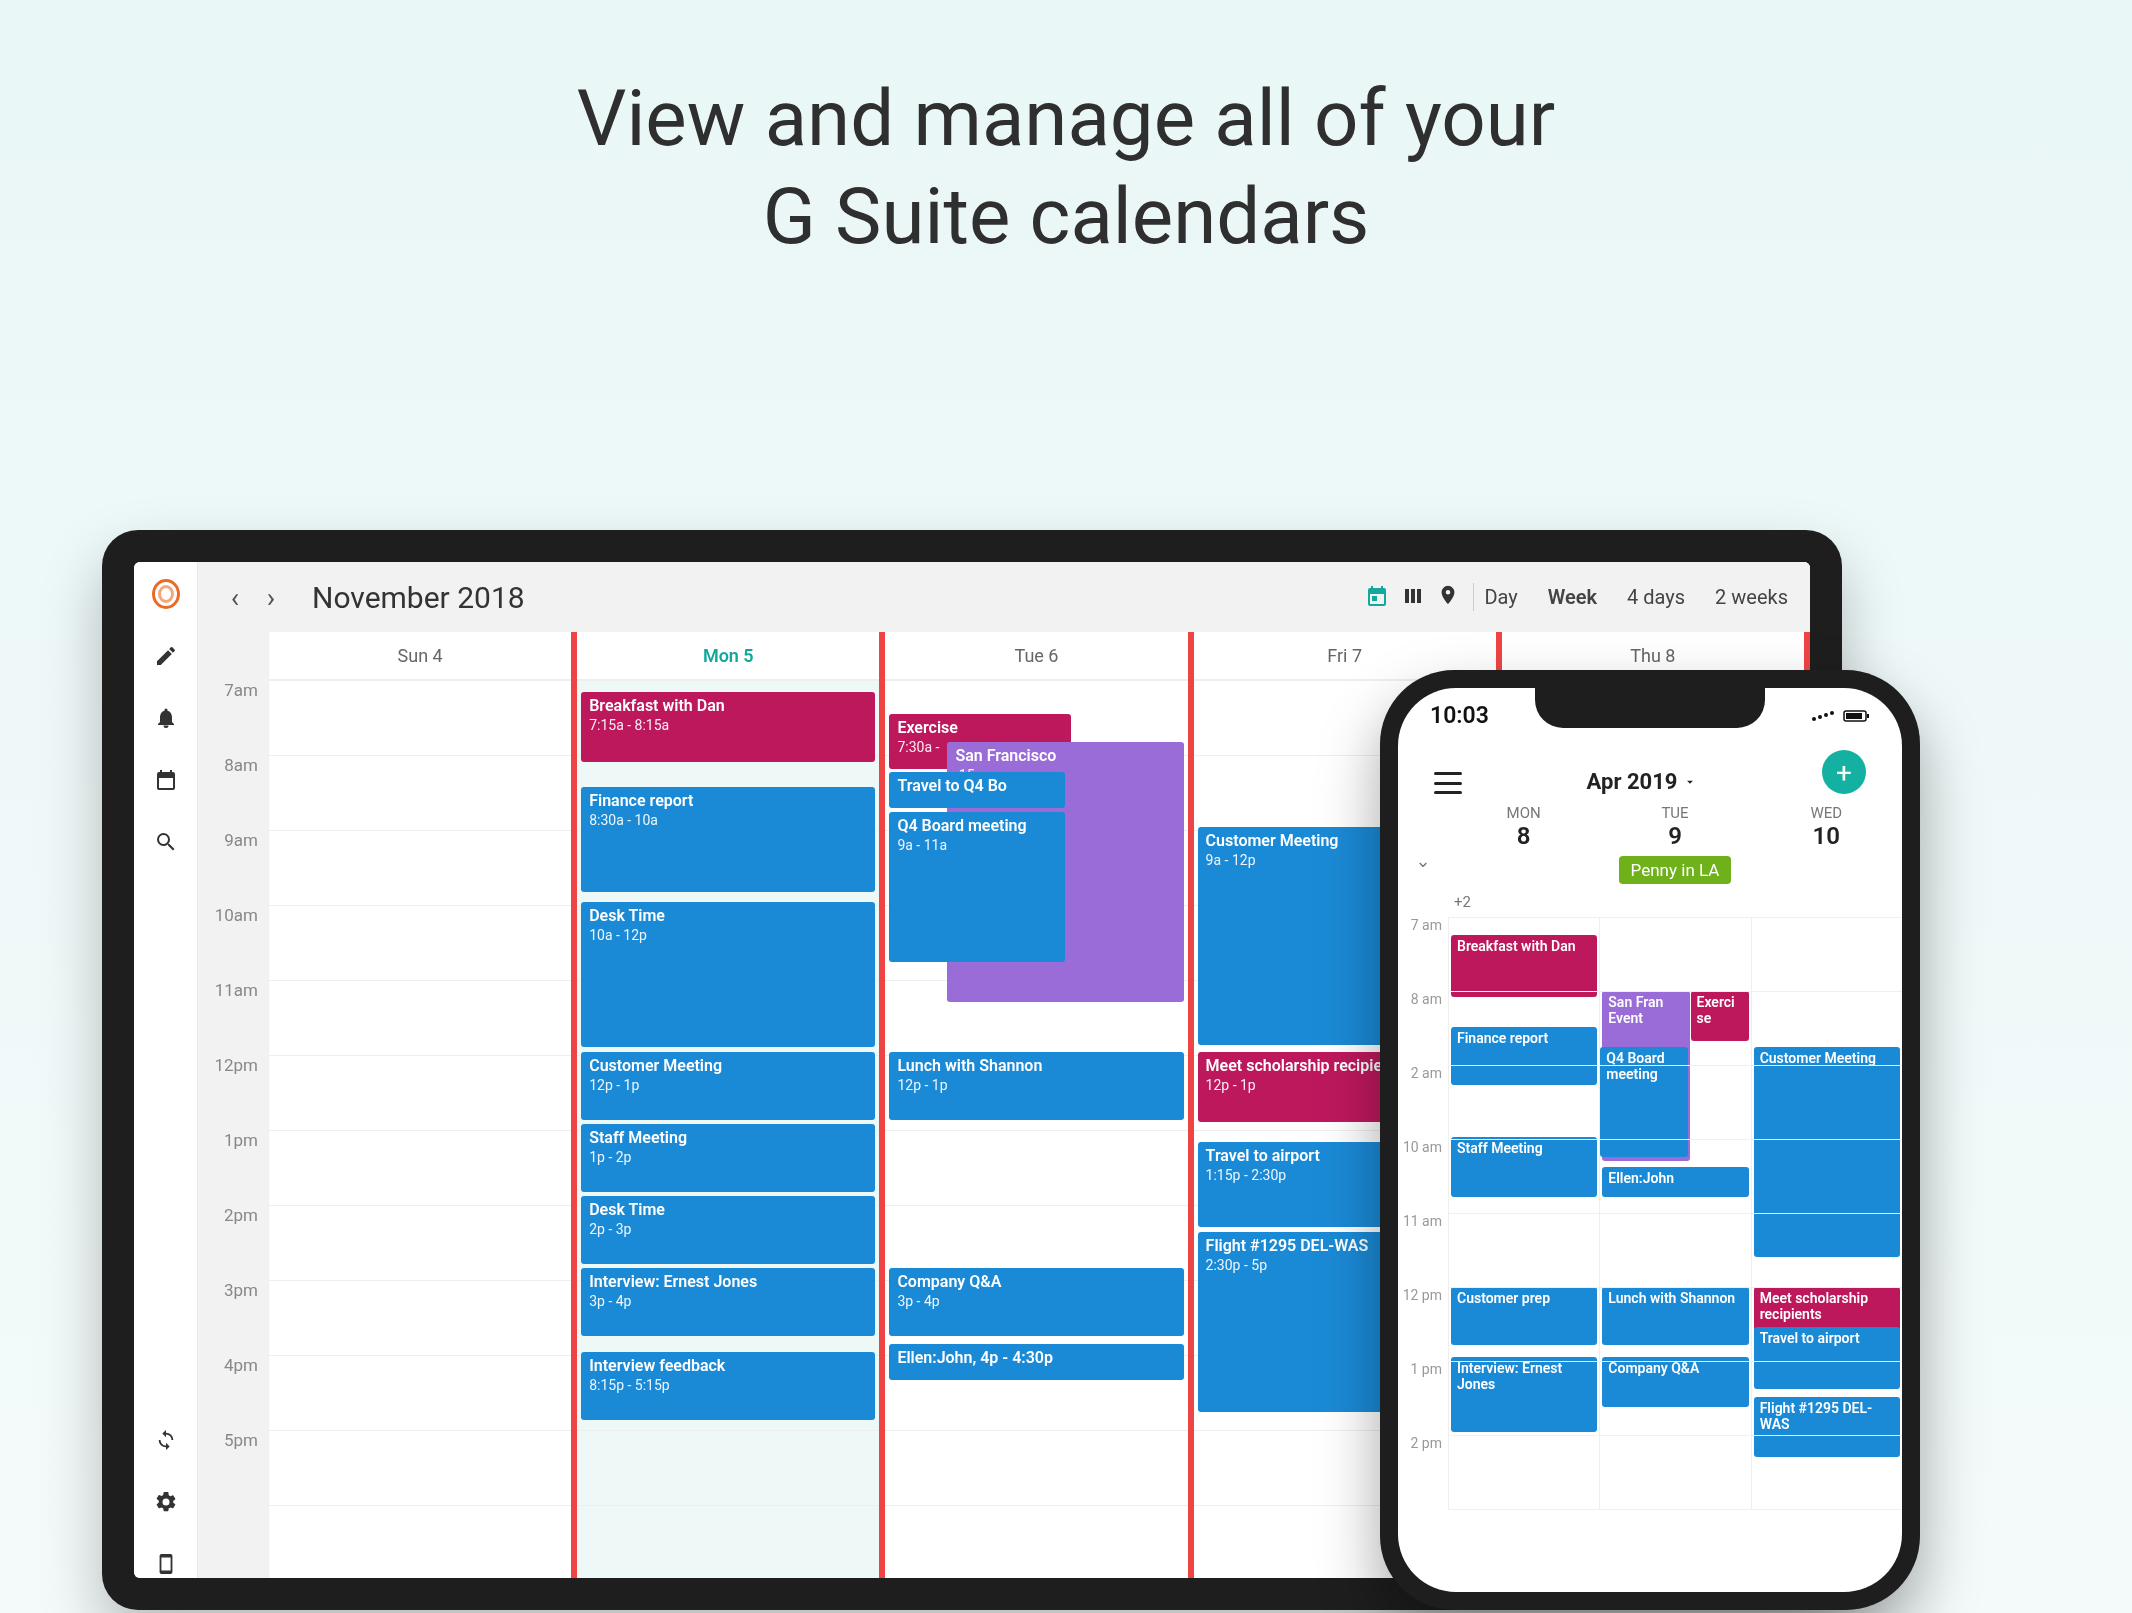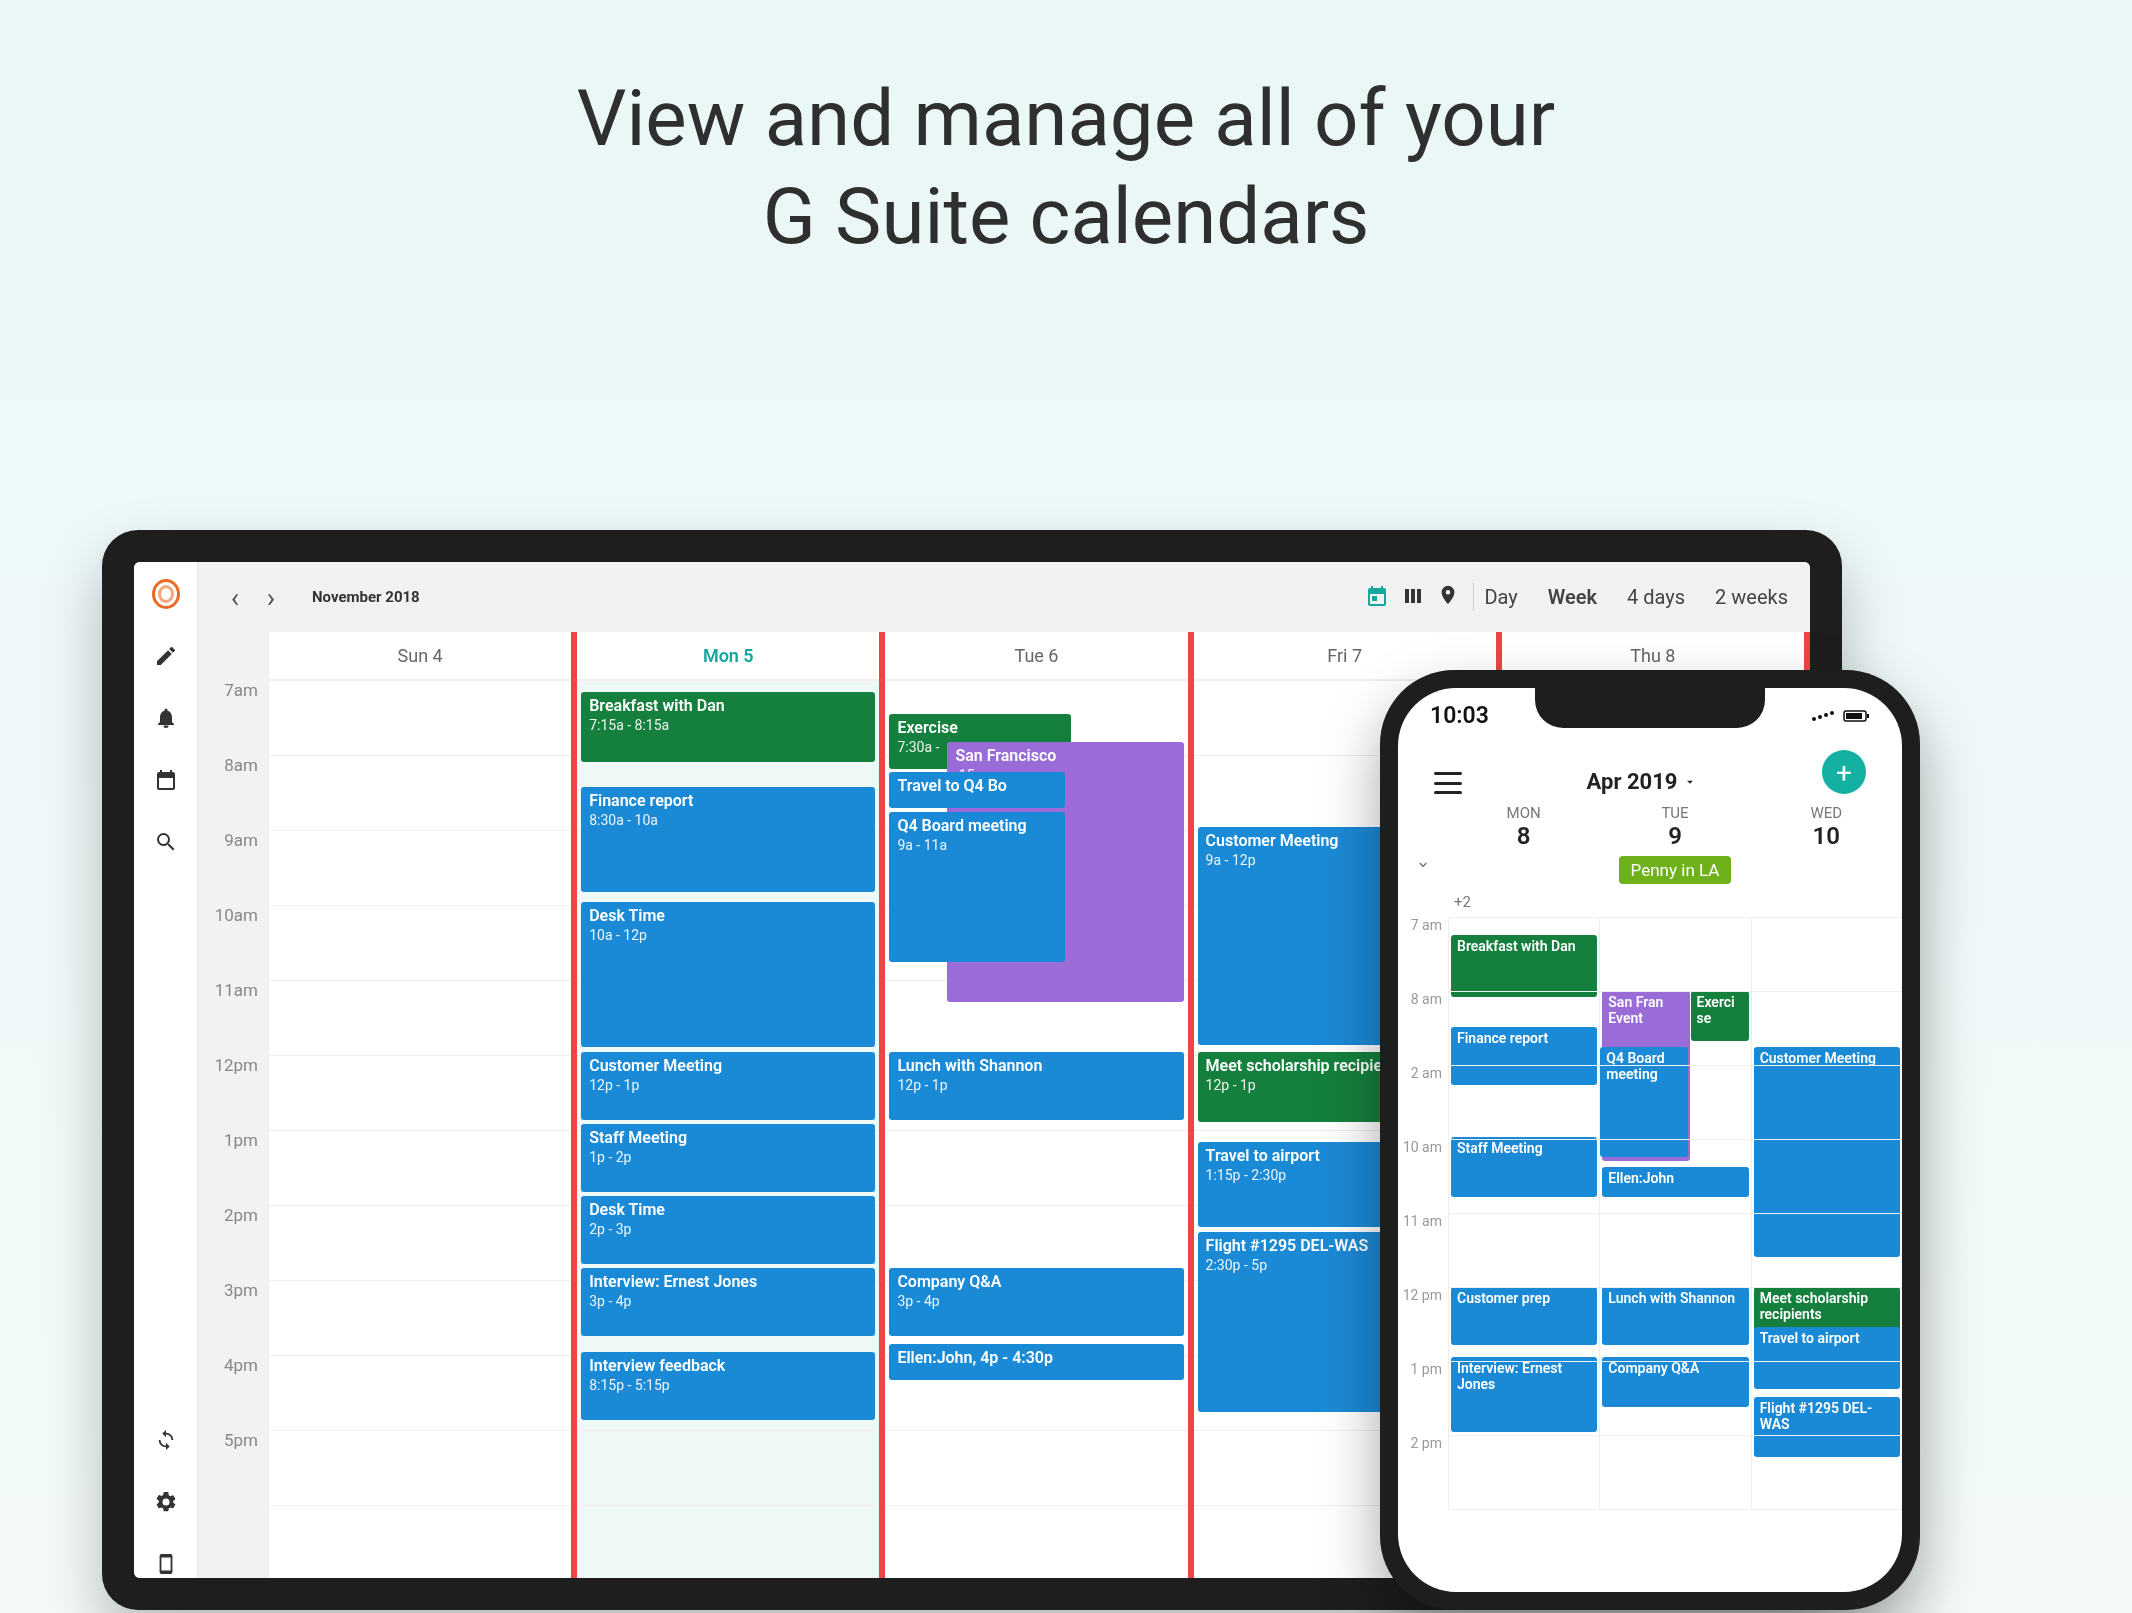--- a/index.html
+++ b/index.html
@@ -69,21 +69,21 @@
     background:#f2f2f2;
     display:flex;
     align-items:center;
     padding:0 22px;
     gap:10px;
     font-size:22px;
     color:#333;
   }
   .nav-arrows{display:flex;gap:6px;margin-right:16px;}
   .arrow{width:30px;height:30px;display:flex;align-items:center;justify-content:center;color:#555;font-size:28px;cursor:pointer;}
-  .title{font-weight:700;font-size:15px;}
+  .title{font-weight:400;font-size:30px;}
   .tool-right{margin-left:auto;display:flex;align-items:center;gap:10px;}
   .mini-icn{color:#333;width:26px;height:26px;}
   .teal{color:#13a89e;}
   .vline{width:1px;height:28px;background:#ccc;}
   .view-tabs{display:flex;gap:30px;font-size:20px;}
   .view-tabs span{color:#444;}
   .view-tabs .teal{font-weight:600;}
 
   .calendar{
     flex:1;
@@ -116,21 +116,21 @@
     position:absolute;left:4px;right:4px;
     border-radius:3px;
     color:#fff;
     padding:5px 8px;
     font-size:16px;
     overflow:hidden;
   }
   .ev .t{font-weight:600;line-height:1.15;}
   .ev .s{font-size:14px;opacity:.92;margin-top:2px;}
   .blue{background:#1b8ad6;}
-  .red{background:#15803d;}
+  .red{background:#be185d;}
   .purple{background:#9a6cd8;}
 
   
   .phone{
     position:absolute;
     top:670px;
     left:1380px;
     width:540px;
     height:940px;
     background:#1e1e1e;

